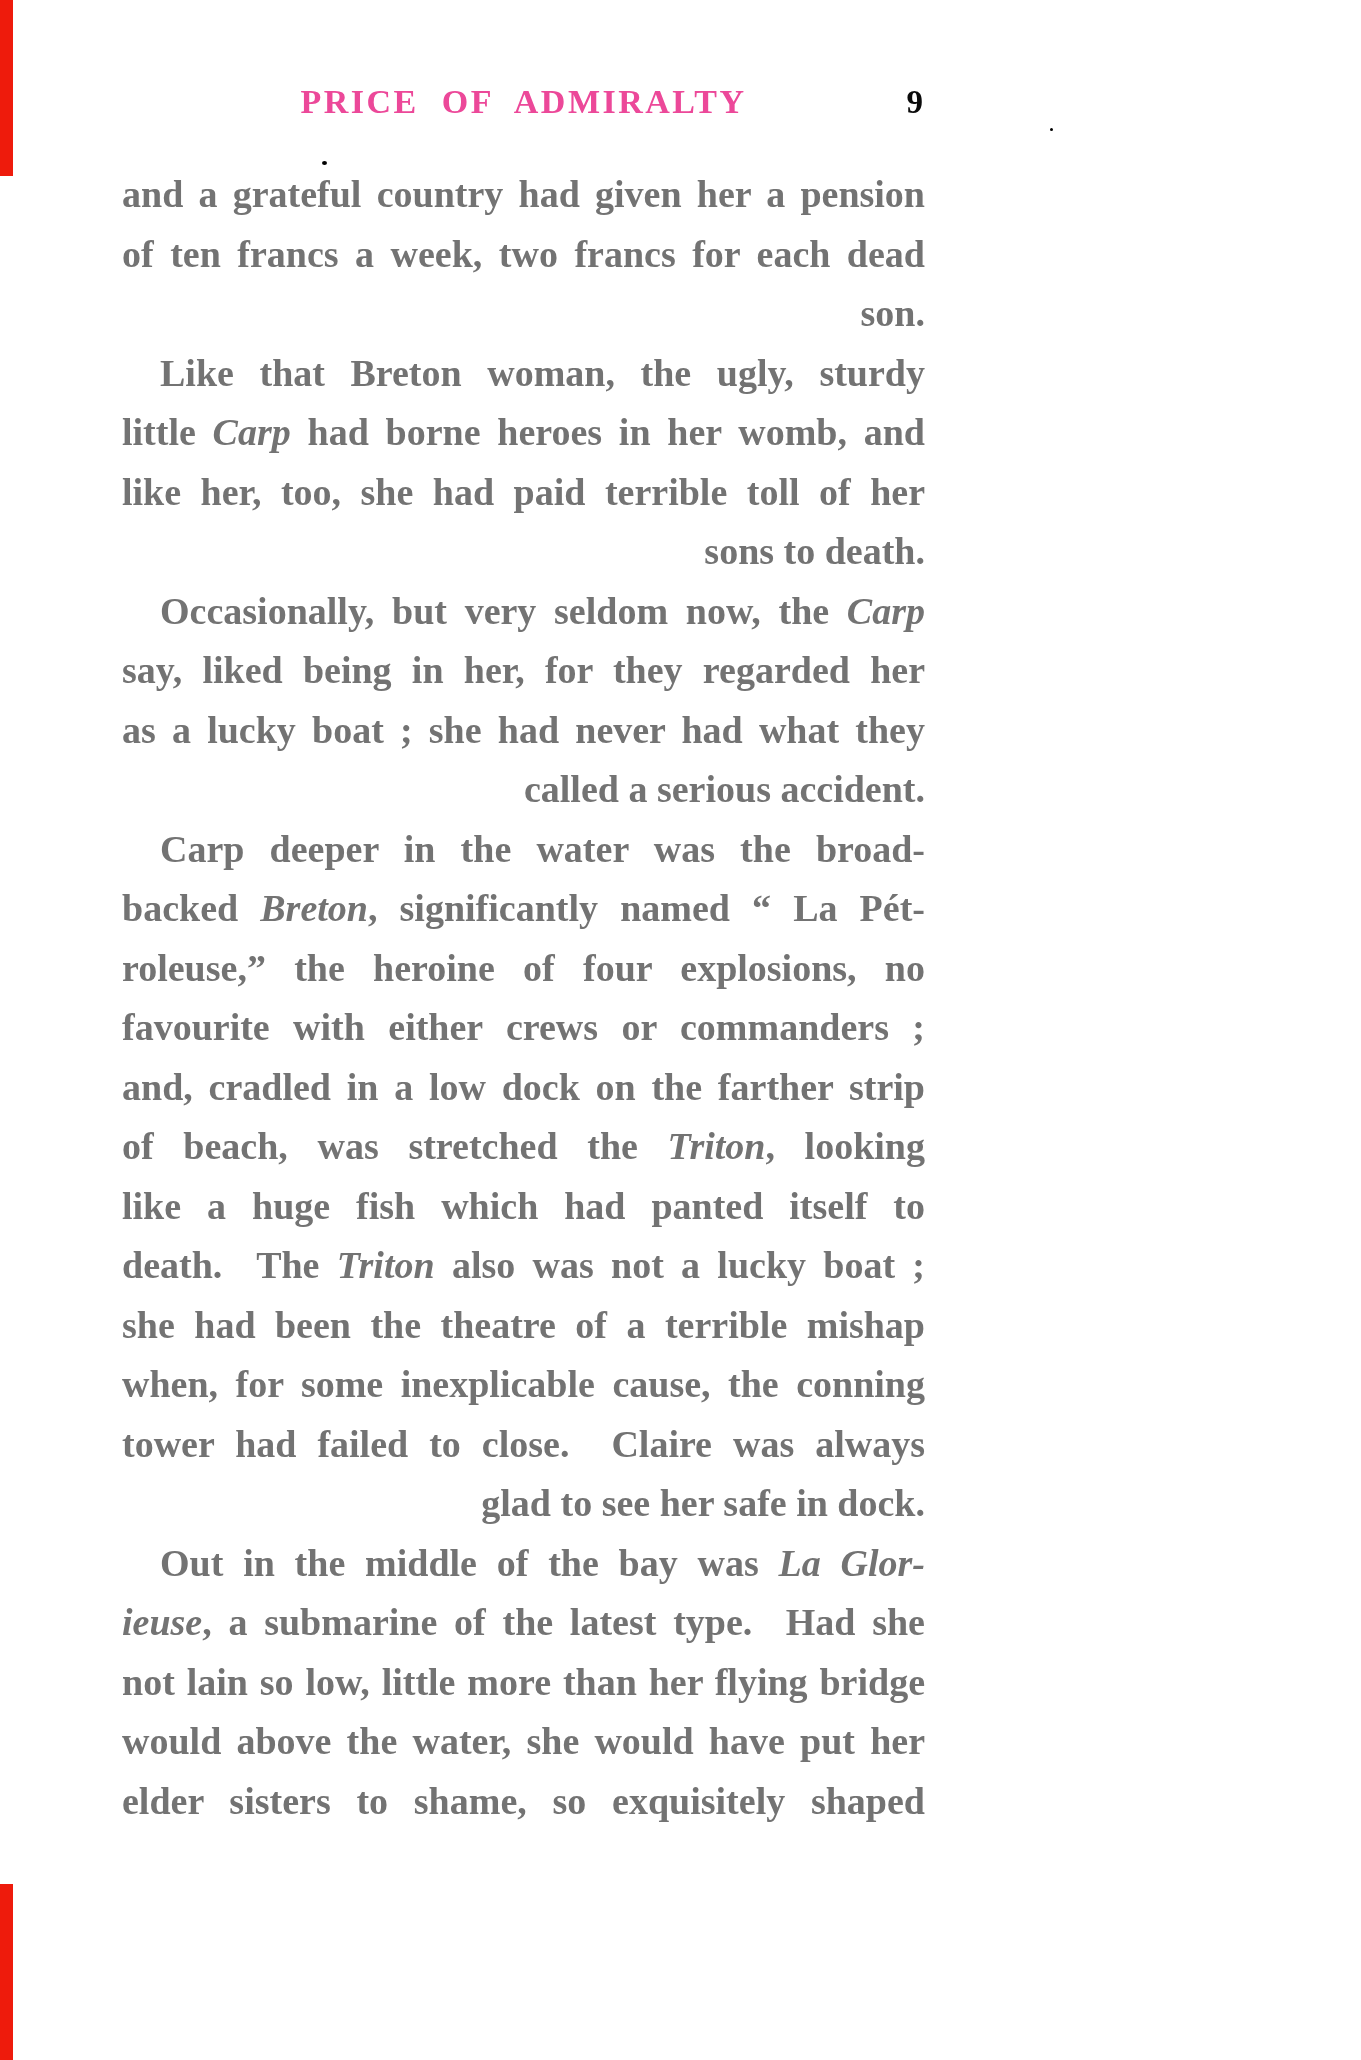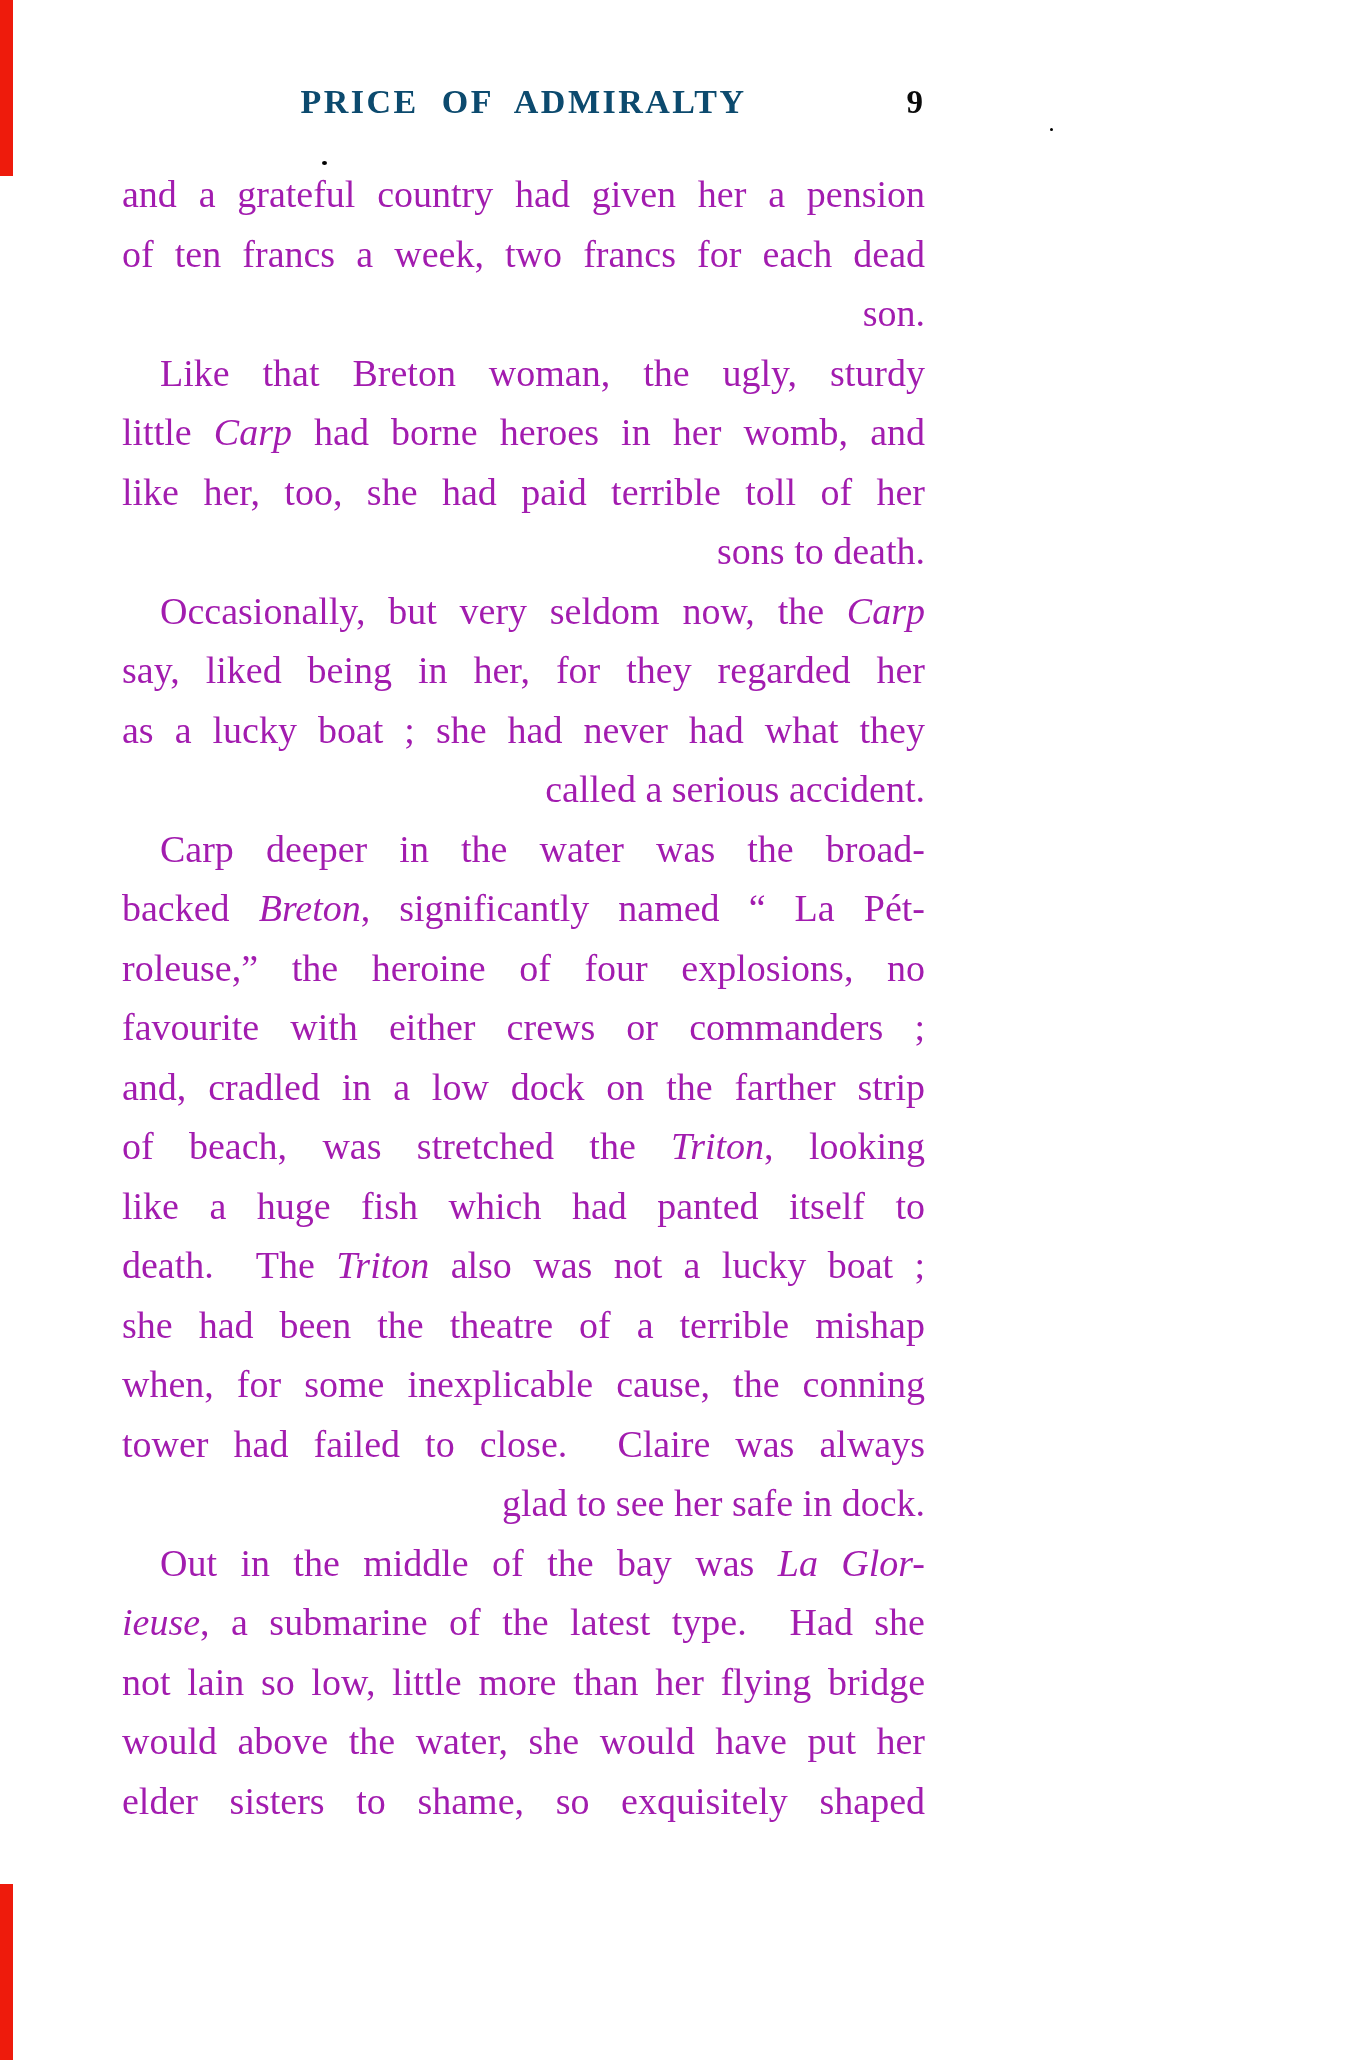--- a/index.html
+++ b/index.html
@@ -18,21 +18,21 @@
   .red-mark.bottom { top: 1884px; height: 176px; }
 
   
   .header { position: absolute; left: 122px; top: 76px; width: 803px; height: 52px; }
   .title {
     text-align: center;
     font-weight: bold;
     font-size: 34px;
     letter-spacing: 2.5px;
     word-spacing: 12px;
-    color: #0c4a6e;
+    color: #ec4899;
     line-height: 52px;
   }
   .pagenum {
     position: absolute; right: 2px; top: 0;
     font-weight: bold; font-size: 33px; line-height: 52px;
     color: #0b0b0b;
   }
 
   
   .textcol {
@@ -54,21 +54,21 @@
 <div class="page">
 
   <div class="red-mark top" style="background: rgb(238, 27, 12);"></div>
   <div class="red-mark bottom" style="background: rgb(238, 27, 12);"></div>
 
   <div class="header">
     <div class="title">PRICE OF ADMIRALTY</div>
     <div class="pagenum">9</div>
   </div>
 
-  <div class="textcol" style="color: #a21caf;">
+  <div class="textcol" style="color: #737373; font-weight: bold;">
       <div class="line just"><span>and a grateful country had given her a pension</span></div>
       <div class="line just"><span>of ten francs a week, two francs for each dead</span></div>
       <div class="line"><span>son.</span></div>
       <div class="line indent just"><span>Like that Breton woman, the ugly, sturdy</span></div>
       <div class="line just"><span>little </span><i>Carp</i><span> had borne heroes in her womb, and</span></div>
       <div class="line just"><span>like her, too, she had paid terrible toll of her</span></div>
       <div class="line"><span>sons to death.</span></div>
       <div class="line indent just"><span>Occasionally, but very seldom now, the </span><i>Carp</i></div>
       <div class="line just"><span>say, liked being in her, for they regarded her</span></div>
       <div class="line just"><span>as a lucky boat ; she had never had what they</span></div>

